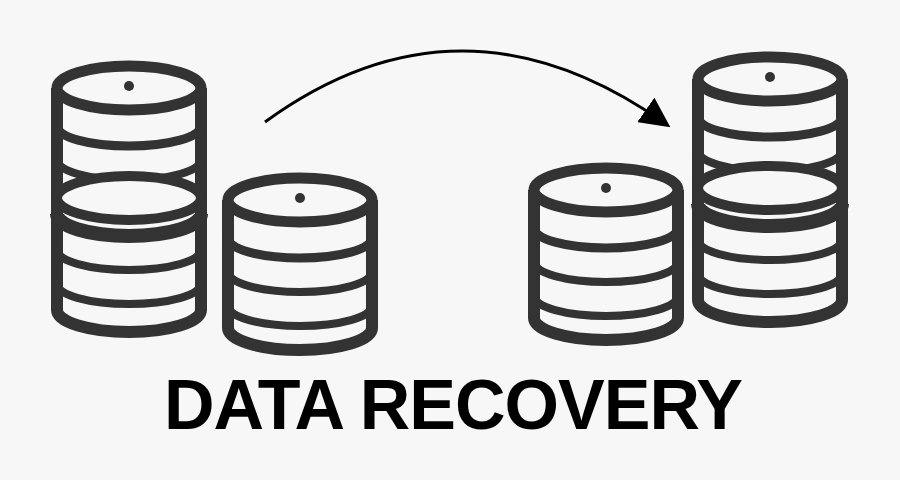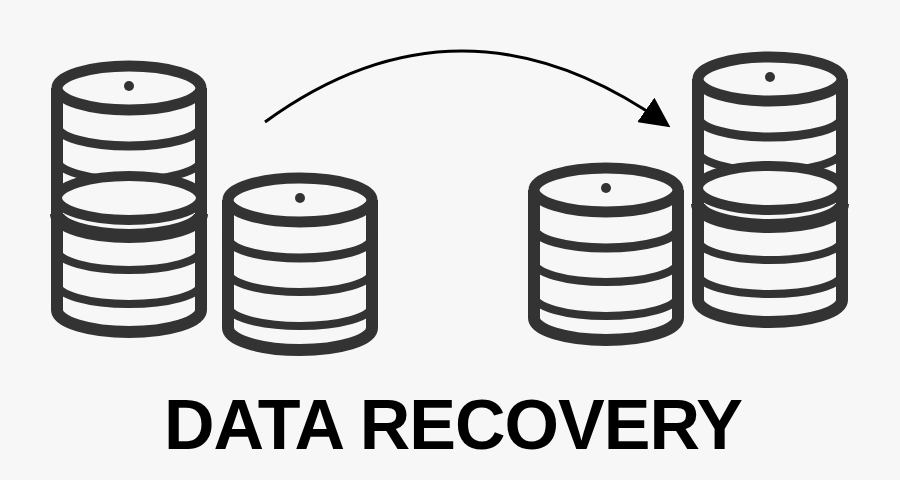--- a/index.html
+++ b/index.html
@@ -1,19 +1,19 @@
 <!DOCTYPE html>
 <html><head>
   <meta charset="utf-8">
   <style>
     html, body { margin: 0; padding: 0; }
     body { width: 900px; height: 480px; background: #f7f7f7; overflow: hidden; position: relative; }
     .canvas { position: absolute; left: 0; top: 0; width: 900px; height: 480px; }
     .title {
-      position: absolute; left: 0; top: 380px; width: 900px; height: 90px;
+      position: absolute; left: 0; top: 360px; width: 900px; height: 90px;
       text-align: center;
       font-family: "Liberation Sans", sans-serif; font-weight: bold;
       font-size: 70px; line-height: 90px; color: #000; letter-spacing: -1px;
       padding-left: 6px; box-sizing: border-box;
     }
   </style>
 </head>
 <body>
 
 <svg class="canvas" viewBox="0 0 900 480" xmlns="http://www.w3.org/2000/svg">

